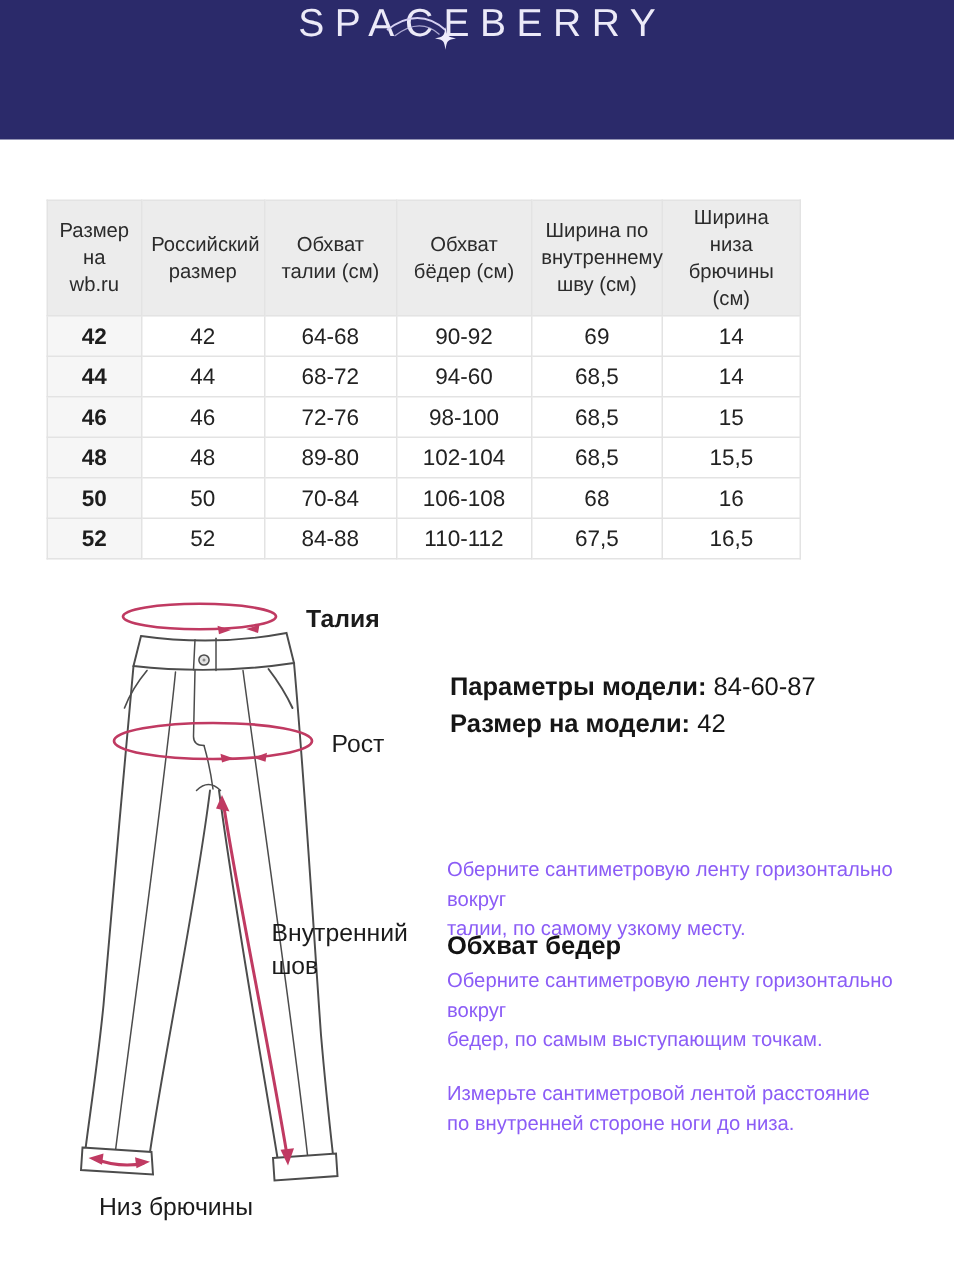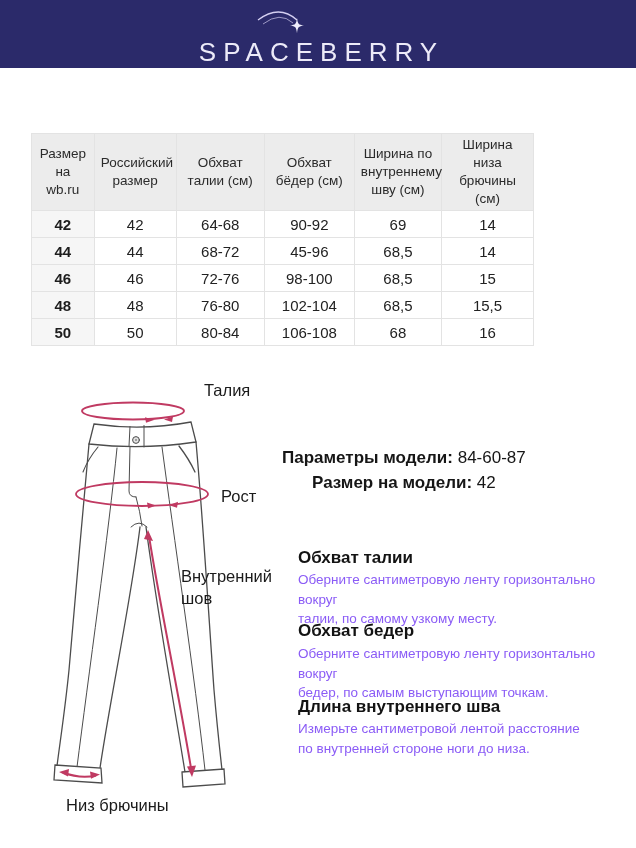--- a/index.html
+++ b/index.html
@@ -1,44 +1,44 @@
 <!DOCTYPE html>
 <html><head>
 <meta charset="utf-8">
 <style>
   html,body{margin:0;padding:0;background:#fff;}
   .page{position:relative;width:636px;height:848px;background:#ffffff;
         font-family:"Liberation Sans",sans-serif;overflow:hidden;}
 
   
-  .brand-bar{position:absolute;left:0;top:0;width:636px;height:68px;background:#2b2a6a;
-             display:flex;align-items:flex-end;justify-content:center;}
+  .brand-bar{position:absolute;left:0;top:0;width:636px;height:93px;background:#2b2a6a;
+             display:flex;align-items:flex-start;justify-content:center;}
   .logo{color:#eceaf8;font-size:26px;font-weight:400;letter-spacing:7px;padding-left:7px;}
   .comet{position:absolute;left:252px;top:3px;}
 
   
   .size-table{position:absolute;left:31px;top:133px;width:503px;
               border-collapse:collapse;table-layout:fixed;}
   .size-table th,.size-table td{border:1px solid #e3e3e3;text-align:center;vertical-align:middle;}
   .size-table th{background:#ececec;font-weight:400;font-size:13.5px;color:#2b2b2b;
                  height:56px;line-height:18px;padding:2px 6px;}
   .size-table td{height:26px;font-size:15px;color:#222;background:#fff;padding:0;}
   .size-table td.first{font-weight:700;background:#f6f6f6;color:#1d1d1d;}
   .c1{width:12.5%}.c2{width:16.3%}.c3{width:17.6%}.c4{width:17.9%}.c5{width:17.4%}.c6{width:18.3%}
 
   
   .diagram{position:absolute;left:0;top:380px;}
   .dlabel{position:absolute;font-size:16.5px;color:#1b1b1b;font-weight:500;}
-  .lbl-waist{left:204px;top:381px;}
+  .lbl-waist{left:204px;top:404px;font-weight:bold;}
   .lbl-hips{left:221px;top:487px;}
-  .lbl-inseam{left:181px;top:565px;width:105px;line-height:22px;}
+  .lbl-inseam{left:181px;top:611px;width:105px;line-height:22px;}
   .lbl-hem{left:66px;top:796px;}
 
   
-  .model-info{position:absolute;left:282px;top:445px;font-size:17px;color:#161616;line-height:25px;text-align:center;}
+  .model-info{position:absolute;left:300px;top:445px;font-size:17px;color:#161616;line-height:25px;}
   .model-info .row b{font-weight:700;}
   .mg-title{position:absolute;left:298px;font-size:17px;font-weight:700;color:#131313;}
   .mg-text{position:absolute;left:298px;font-size:13.5px;line-height:19.5px;color:#8b5cf6;
            white-space:pre-line;}
   .t1{top:548px}.p1{top:570px}
   .t2{top:621px}.p2{top:644px}
   .t3{top:697px}.p3{top:719px}
 </style>
 </head>
 <body>
@@ -80,47 +80,55 @@
           <td>42</td>
           <td>64-68</td>
           <td>90-92</td>
           <td>69</td>
           <td>14</td>
         </tr>
         <tr>
           <td class="first">44</td>
           <td>44</td>
           <td>68-72</td>
-          <td>45-96</td>
+          <td>94-60</td>
           <td>68,5</td>
           <td>14</td>
         </tr>
         <tr>
           <td class="first">46</td>
           <td>46</td>
           <td>72-76</td>
           <td>98-100</td>
           <td>68,5</td>
           <td>15</td>
         </tr>
         <tr>
           <td class="first">48</td>
           <td>48</td>
-          <td>76-80</td>
+          <td>89-80</td>
           <td>102-104</td>
           <td>68,5</td>
           <td>15,5</td>
         </tr>
         <tr>
           <td class="first">50</td>
           <td>50</td>
-          <td>80-84</td>
+          <td>70-84</td>
           <td>106-108</td>
           <td>68</td>
           <td>16</td>
+        </tr>
+        <tr>
+          <td class="first">52</td>
+          <td>52</td>
+          <td>84-88</td>
+          <td>110-112</td>
+          <td>67,5</td>
+          <td>16,5</td>
         </tr>
       </tbody>
   </table>
 
   <svg class="diagram" width="300" height="468" viewBox="0 0 300 468">
     <g fill="none" stroke="#4c4c4c" stroke-width="1.3" stroke-linecap="round">
 
       <path d="M94,44 Q143,51 191,42 L196,62 Q143,70 89,64 Z" fill="#ffffff"></path>
       <path d="M130,46.5 L129,66.5" stroke-width="1"></path>
       <path d="M144,45.5 L144,67" stroke-width="1"></path>
@@ -182,25 +190,23 @@
     <div class="row">
       <b>Параметры модели:</b>
       <span>84-60-87</span>
     </div>
     <div class="row">
       <b>Размер на модели:</b>
       <span>42</span>
     </div>
   </div>
 
-  <div class="mg-title t1">Обхват талии</div>
   <div class="mg-text  p1">Оберните сантиметровую ленту горизонтально вокруг
 талии, по самому узкому месту.</div>
 
   <div class="mg-title t2">Обхват бедер</div>
   <div class="mg-text  p2">Оберните сантиметровую ленту горизонтально вокруг
 бедер, по самым выступающим точкам.</div>
 
-  <div class="mg-title t3">Длина внутреннего шва</div>
   <div class="mg-text  p3">Измерьте сантиметровой лентой расстояние
 по внутренней стороне ноги до низа.</div>
 
 </div>
 
 </body></html>

